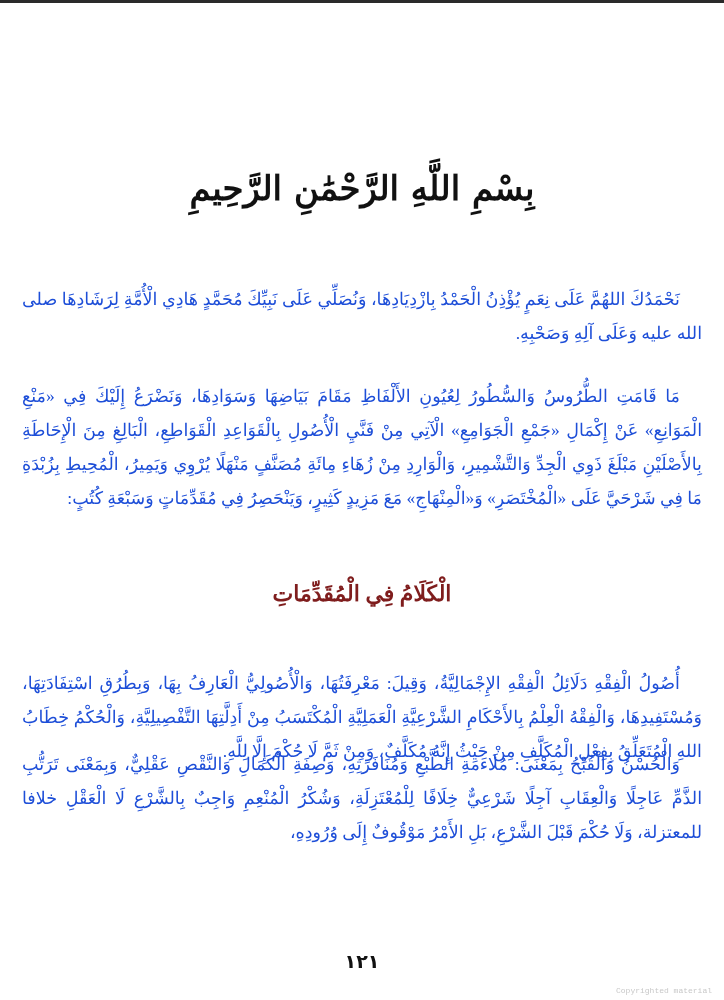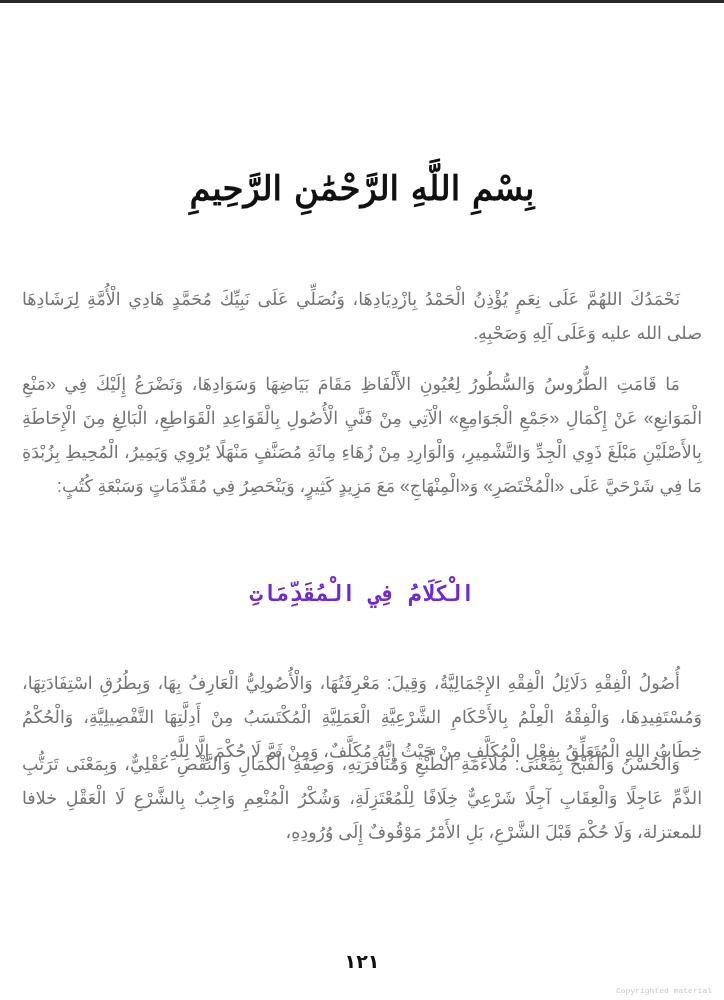--- a/index.html
+++ b/index.html
@@ -41,41 +41,41 @@
       color: #111;
       letter-spacing: 0;
     }
     .text-block {
       position: absolute;
       left: 22px;
       width: 680px;
       direction: rtl;
       text-align: justify;
       text-align-last: right;
-      font-family: Liberation Sans, sans-serif;
+      font-family: Liberation Serif, serif;
       font-size: 17.5px;
       line-height: 34px;
-      color: #737373;
+      color: #1d4ed8;
     }
     .para-1 { top: 282px; }
-    .para-2 { top: 367px; }
+    .para-2 { top: 379px; }
     .para-3 { top: 666px; }
     .para-4 { top: 747px; }
     .para p { margin: 0; text-indent: 22px; }
     .heading {
       position: absolute;
       left: 0;
       width: 724px;
       top: 581px;
       text-align: center;
       direction: rtl;
-      font-family: Liberation Mono, monospace;
+      font-family: Liberation Serif, serif;
       font-weight: bold;
       font-size: 22px;
-      color: #6d28d9;
+      color: #7f1d1d;
     }
     .page-number {
       position: absolute;
       left: 0;
       width: 724px;
       top: 912px;
       text-align: center;
       direction: rtl;
       font-family: "DejaVu Sans", sans-serif;
       font-weight: bold;

